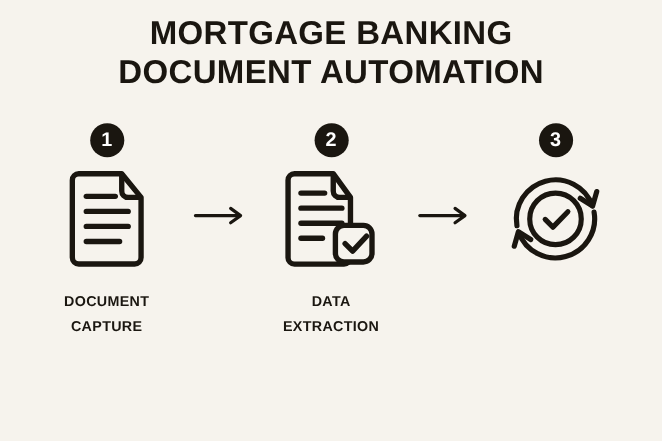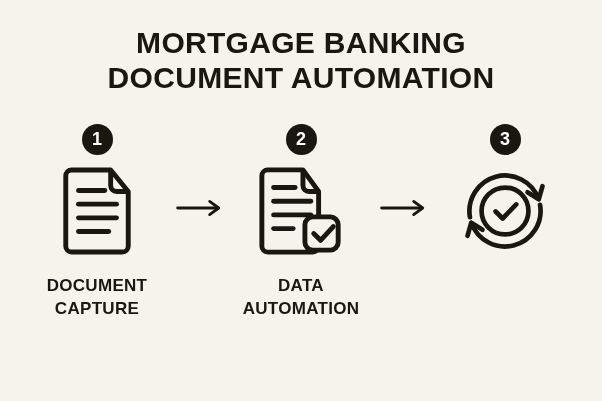--- a/index.html
+++ b/index.html
@@ -14,21 +14,21 @@
     color: var(--ink);
   }
   .canvas {
     position: relative;
     width: 602px;
     height: 401px;
     background: var(--background);
     overflow: hidden;
   }
   .title {
-    padding-top: 25px;
+    padding-top: 13px;
     text-align: center;
     font-size: 30px;
     line-height: 35px;
     font-weight: 700;
     letter-spacing: 0.3px;
     white-space: pre-line;
     color: var(--ink);
   }
   .steps-row {
     margin-top: 29px;
@@ -58,21 +58,21 @@
     margin-top: 11px;
     height: 90px;
     display: flex;
     align-items: center;
     justify-content: center;
     color: var(--ink);
   }
   .step-label {
     margin-top: 18px;
     text-align: center;
-    font-size: 17px;
+    font-size: 13px;
     line-height: 23px;
     font-weight: 700;
     letter-spacing: 0.3px;
     white-space: pre-line;
     color: var(--ink);
   }
   .connector {
     width: 46px;
     margin-top: 73px;
     display: flex;
@@ -122,21 +122,21 @@
           <path d="M50 4 v16 a6 6 0 0 0 6 6 h10"></path>
           <path d="M20 22 h22" stroke-linecap="round"></path>
           <path d="M20 36 h38" stroke-linecap="round"></path>
           <path d="M20 50 h38" stroke-linecap="round"></path>
           <path d="M20 64 h20" stroke-linecap="round"></path>
           <rect x="52" y="52" width="34" height="34" rx="8" fill="var(--background)"></rect>
           <path d="M61 69 l7 7 l13 -14" stroke-linecap="round"></path>
         </svg>
       </div>
       <div class="step-label">DATA
-AUTOMATION</div>
+EXTRACTION</div>
     </div>
 
     <div class="connector">
       <svg viewBox="0 0 56 22" width="56" height="22" fill="none" stroke="currentColor" stroke-width="3.5" stroke-linecap="round" stroke-linejoin="round">
         <path d="M2 11 H50"></path>
         <path d="M41 3 L52 11 L41 19"></path>
       </svg>
     </div>
 
     <div class="step">

